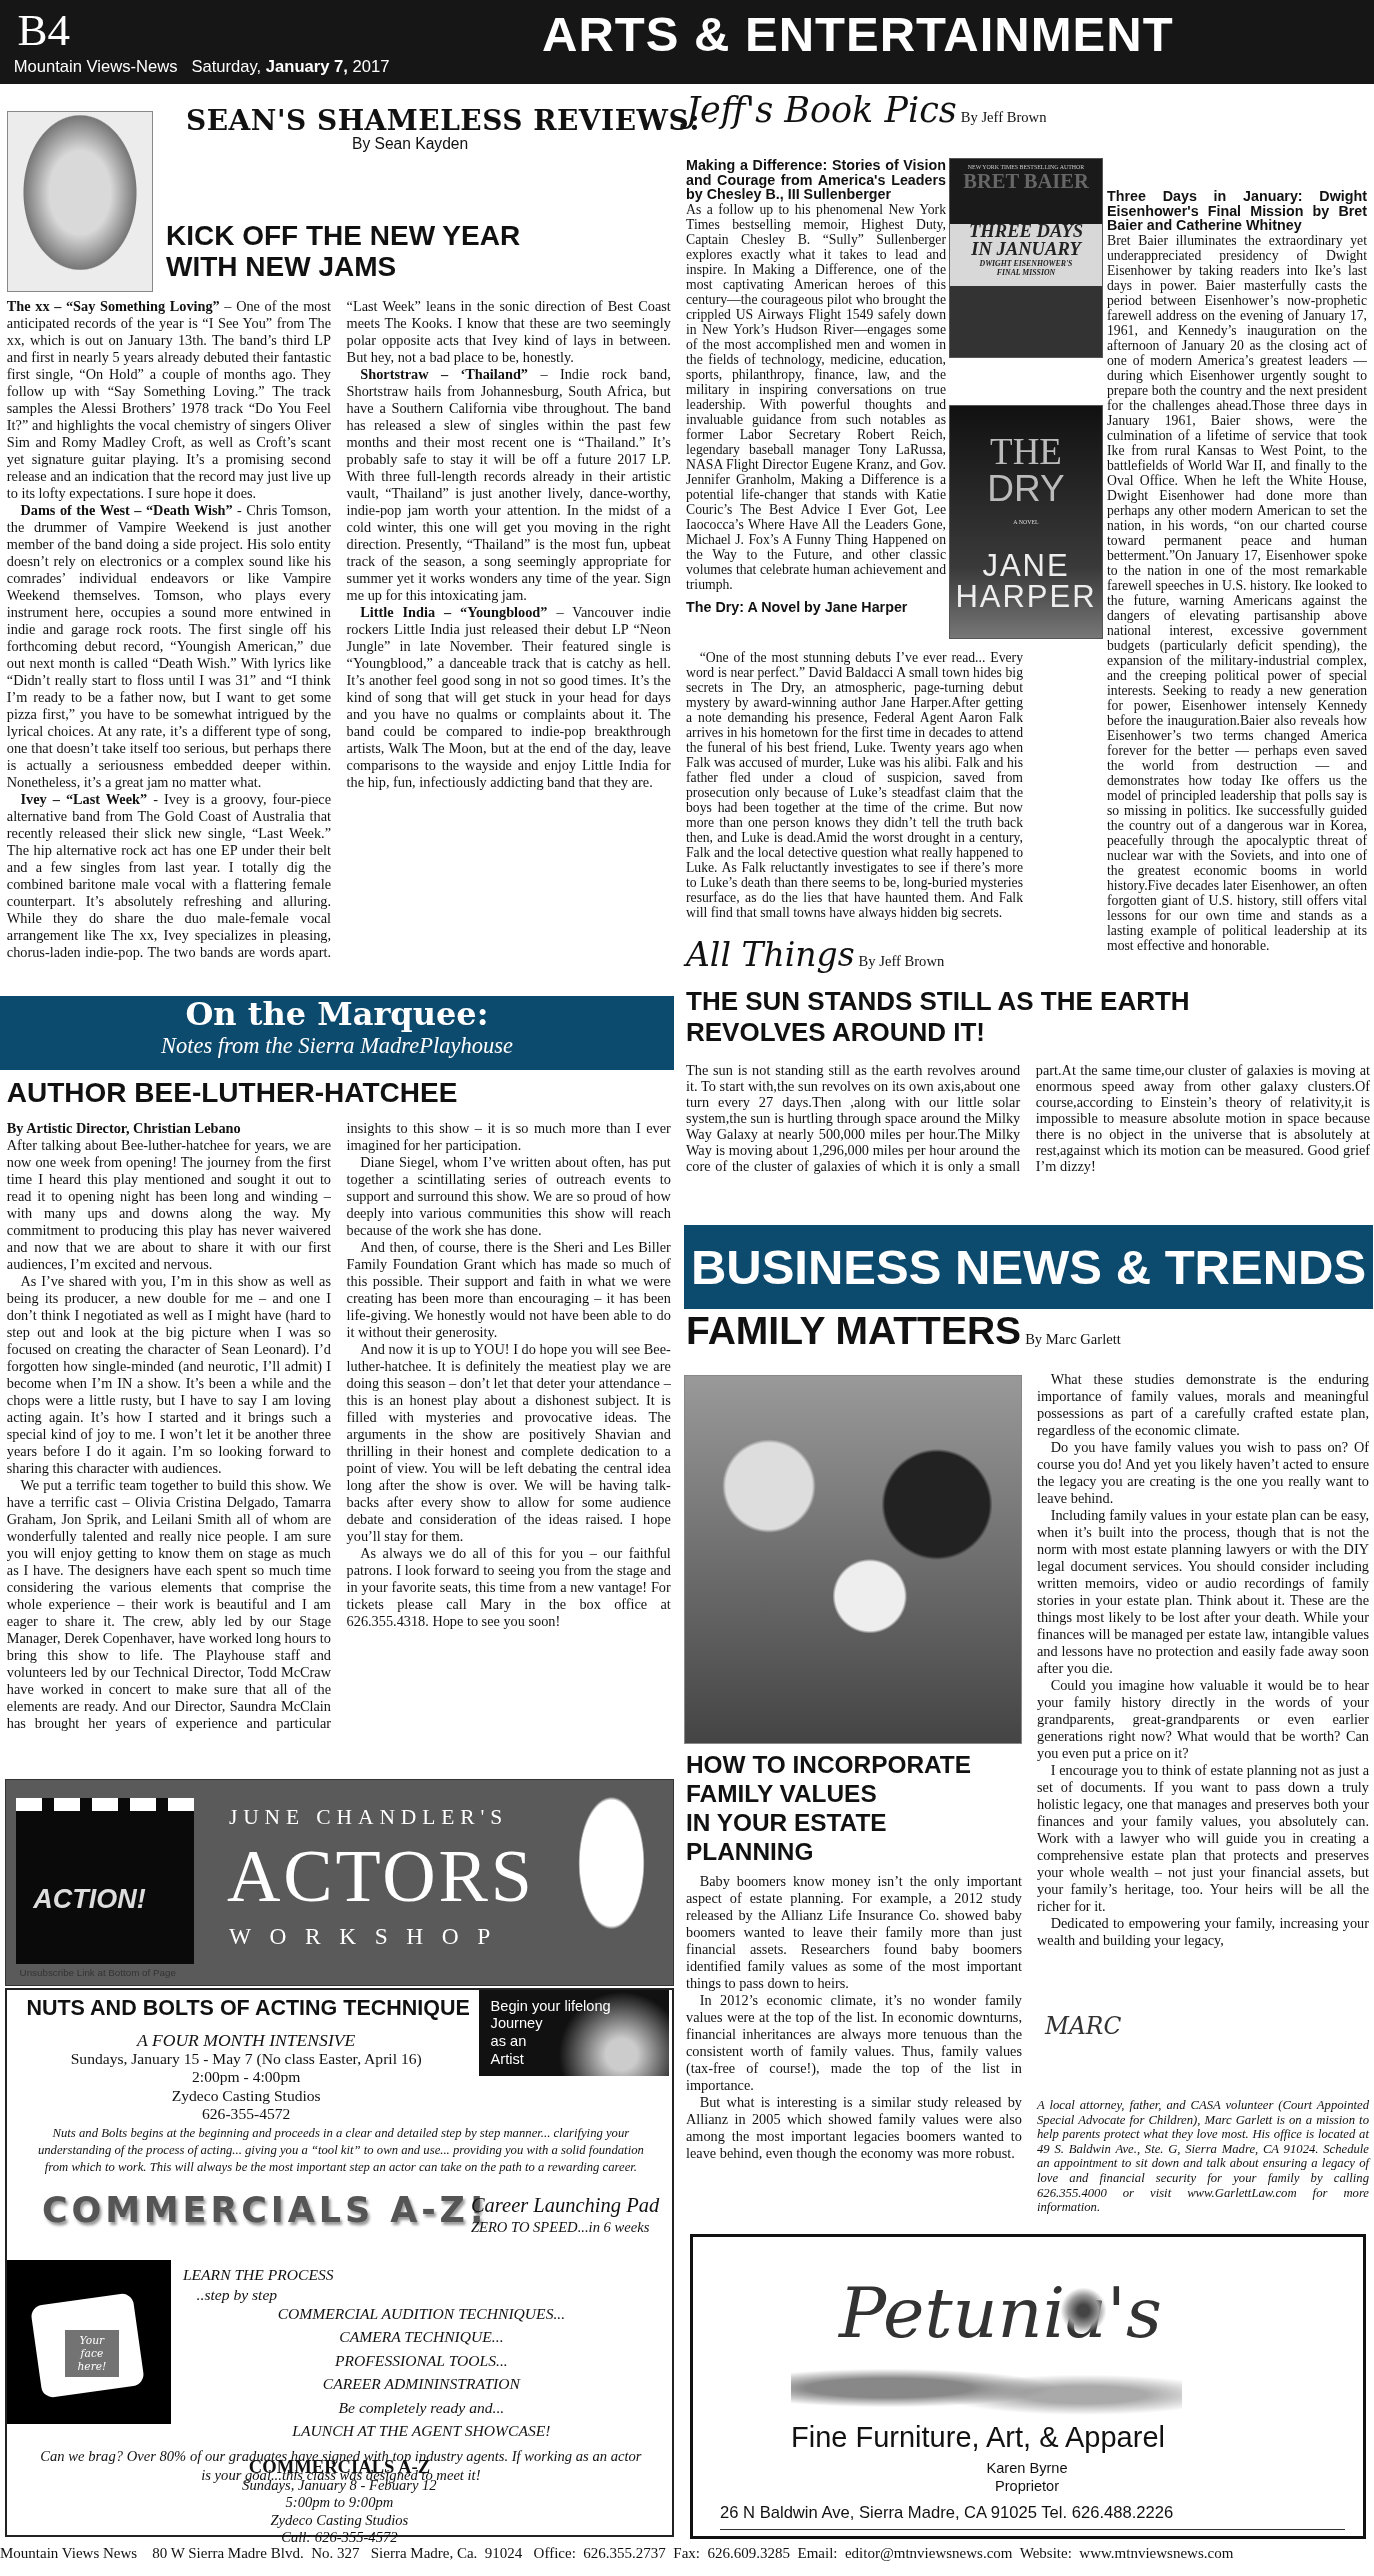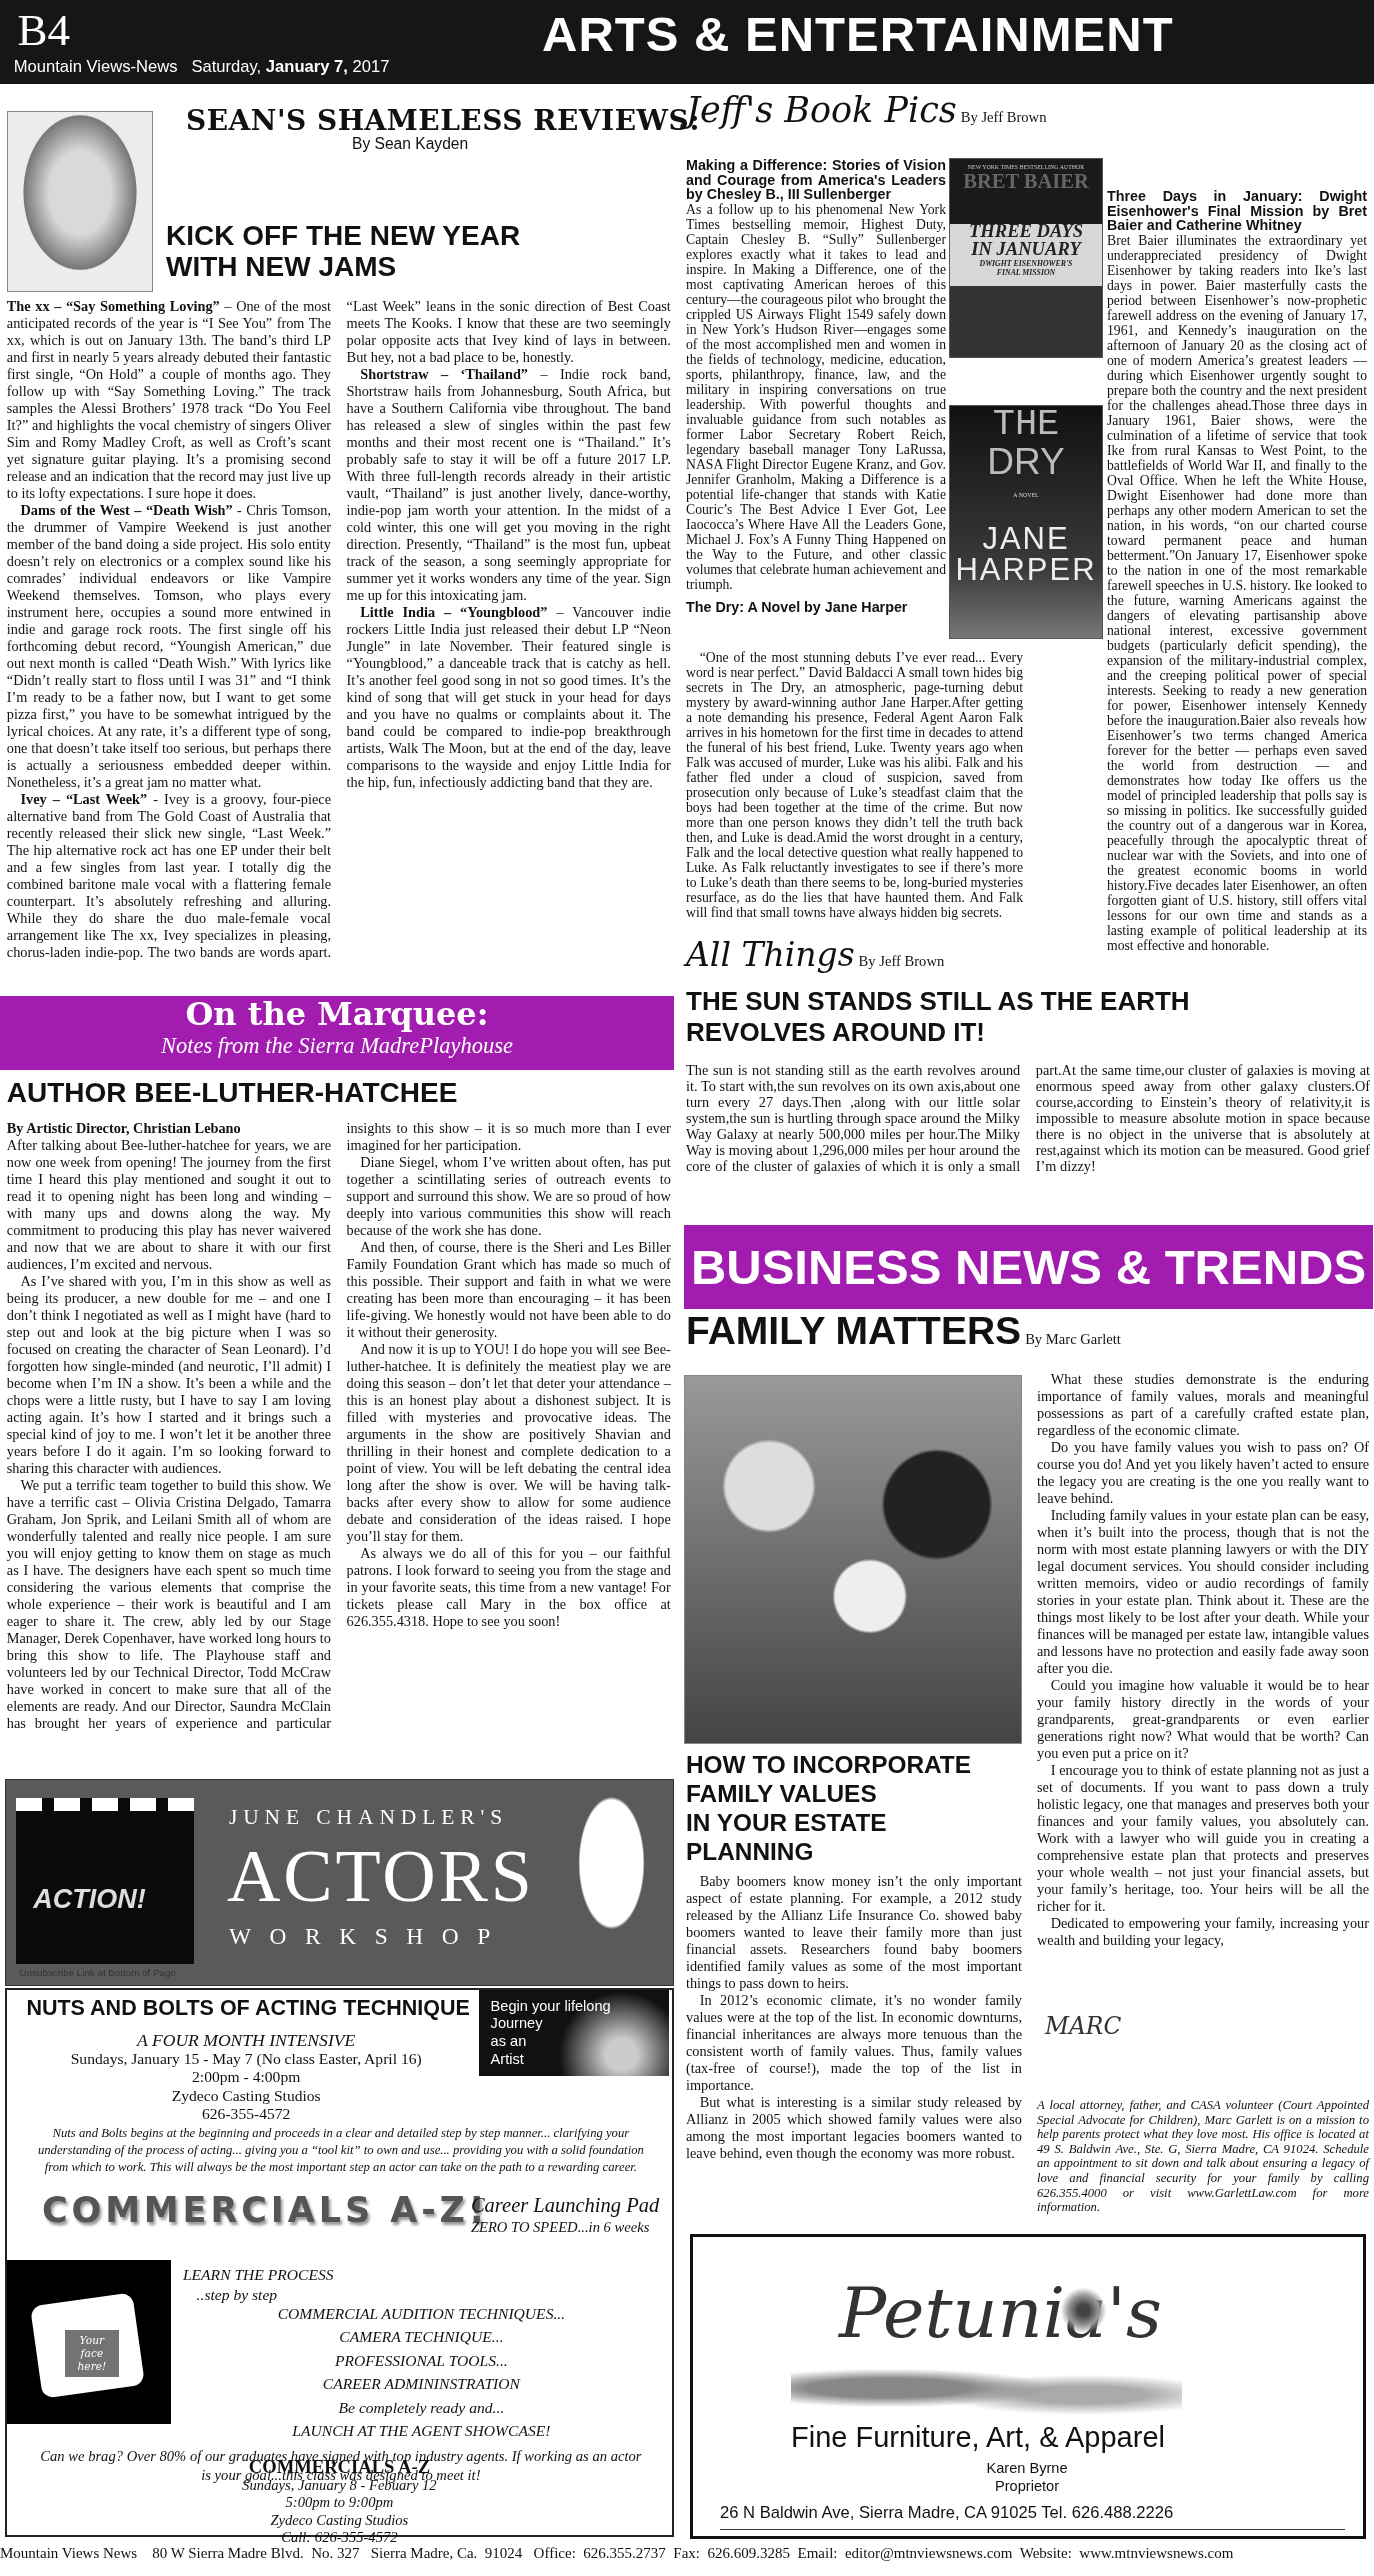--- a/index.html
+++ b/index.html
@@ -15,21 +15,21 @@
 .body p.noind{text-indent:0}
 .col2{column-count:2;column-gap:15.6px}
 .photo{background:linear-gradient(160deg,#bbb,#555 60%,#222);border:1px solid #888}
 .reviews-title{left:186px;top:104px;font-family:"DejaVu Serif",serif;font-weight:bold;font-size:28px;letter-spacing:0.5px}
 .byline-c{left:352px;top:135px;font-family:"Liberation Sans",sans-serif;font-size:15.6px}
 .headline{font-family:"Liberation Sans",sans-serif;font-weight:bold}
 .script{font-family:"DejaVu Serif",serif;font-style:italic;font-weight:normal}
 .small-by{font-size:14.6px;font-family:"Liberation Serif",serif;font-style:normal}
 .bk-title{font-family:"Liberation Sans",sans-serif;font-weight:bold}
 .bk-by{font-family:"Liberation Sans",sans-serif;font-weight:bold}
-.banner{background:#a21caf;color:#fff;text-align:center}
+.banner{background:#0c4a6e;color:#fff;text-align:center}
 .cover{background:#222;color:#ddd;text-align:center;border:1px solid #555}
 .ad-box{border:2px solid #222}
 .italic{font-style:italic}
 .center{text-align:center}
 .footer{left:0;top:2545px;width:1195px;text-align:center;font-size:15px}
 </style>
 </head>
 <body>
 
 <div class="abs masthead">
@@ -70,21 +70,21 @@
 <div class="abs cover" style="left:949px;top:158px;width:154px;height:200px;background:linear-gradient(#1a1a1a 0 33%,#d8d8d8 33% 64%,#333 64%)">
   <div style="font-size:5.9px;margin-top:4.9px;color:#ccc">NEW YORK TIMES BESTSELLING AUTHOR</div>
   <div style="font-size:20.5px;font-weight:bold;color:#666">BRET BAIER</div>
   <div style="height:29px"></div>
   <div style="font-size:18.6px;font-weight:bold;font-style:italic;color:#222;line-height:18.6px">THREE DAYS</div>
   <div style="font-size:18.6px;font-weight:bold;font-style:italic;color:#222;line-height:18.6px">IN JANUARY</div>
   <div style="font-size:7.8px;font-weight:bold;font-style:italic;color:#222">DWIGHT EISENHOWER'S</div>
   <div style="font-size:7.8px;font-weight:bold;font-style:italic;color:#222">FINAL MISSION</div>
 </div>
 <div class="abs cover" style="left:949px;top:405px;width:154px;height:234px;background:linear-gradient(#111,#3a3a3a 70%,#777)">
-  <div style="font-family:Liberation Mono, monospace;font-size:37px;color:#bbb;line-height:37px">THE</div>
+  <div style="font-family:Liberation Serif, serif;font-size:37px;color:#bbb;margin-top:27px;line-height:37px">THE</div>
   <div style="font-family:'Liberation Sans',sans-serif;font-size:37px;color:#bbb;line-height:37px">DRY</div>
   <div style="font-size:5.9px;margin-top:11.7px">A NOVEL</div>
   <div style="font-family:'Liberation Sans',sans-serif;font-size:31px;color:#eee;letter-spacing:2px;margin-top:25.4px;line-height:31px">JANE</div>
   <div style="font-family:'Liberation Sans',sans-serif;font-size:31px;color:#eee;letter-spacing:2px;line-height:31px">HARPER</div>
 </div>
 <div class="abs body" style="left:686px;top:650px;width:337px;font-size:13.7px;line-height:15px">
   <p>“One of the most stunning debuts I’ve ever read... Every word is near perfect.” David Baldacci A small town hides big secrets in The Dry, an atmospheric, page-turning debut mystery by award-winning author Jane Harper.After getting a note demanding his presence, Federal Agent Aaron Falk arrives in his hometown for the first time in decades to attend the funeral of his best friend, Luke. Twenty years ago when Falk was accused of murder, Luke was his alibi. Falk and his father fled under a cloud of suspicion, saved from prosecution only because of Luke’s steadfast claim that the boys had been together at the time of the crime. But now more than one person knows they didn’t tell the truth back then, and Luke is dead.Amid the worst drought in a century, Falk and the local detective question what really happened to Luke. As Falk reluctantly investigates to see if there’s more to Luke’s death than there seems to be, long-buried mysteries resurface, as do the lies that have haunted them. And Falk will find that small towns have always hidden big secrets.</p>
 </div>
 <div class="abs body" style="left:1107px;top:189px;width:260px;font-size:13.7px;line-height:15px">
   <p class="noind" style="font-family:'Liberation Sans',sans-serif;font-size:14.3px;line-height:14.6px"><b class="bk-title">Three Days in January: Dwight Eisenhower's Final Mission</b><span class="bk-by"> by Bret Baier and Catherine Whitney</span></p>

